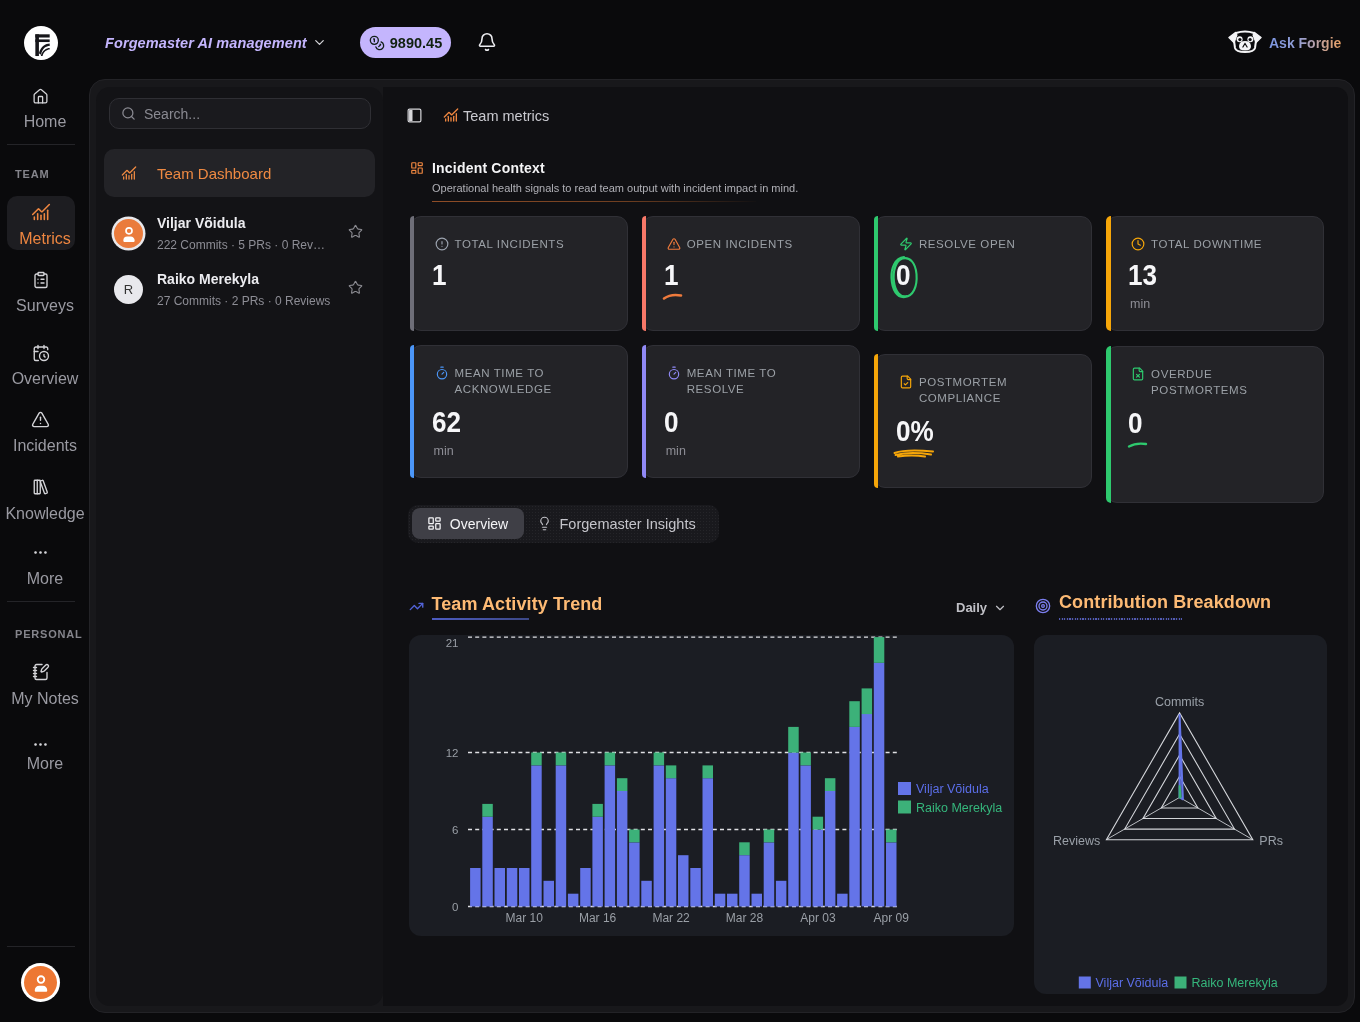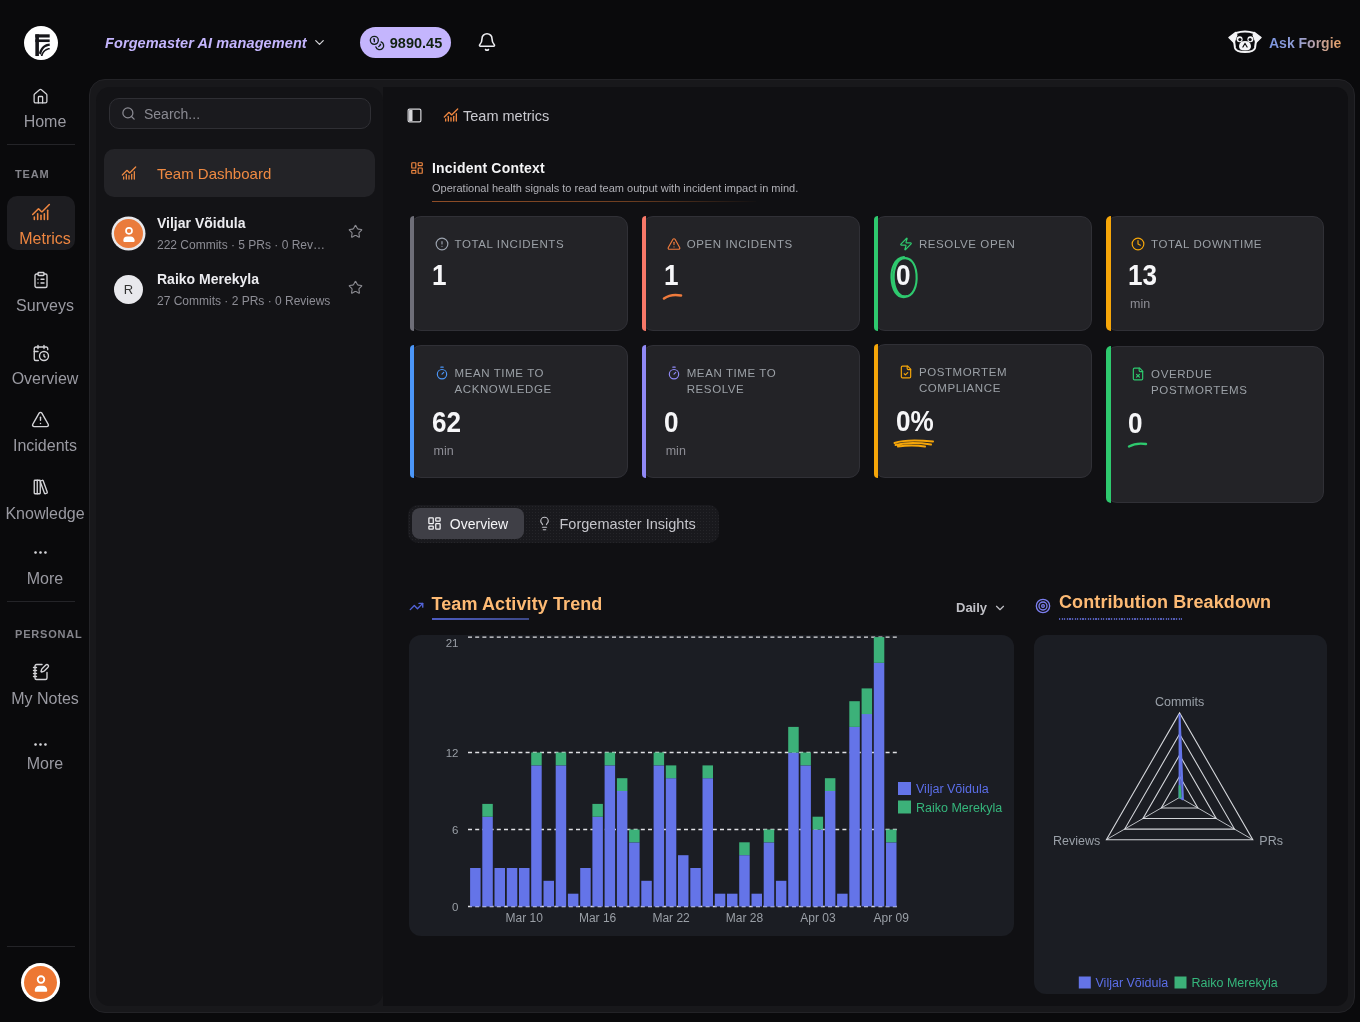--- a/index.html
+++ b/index.html
@@ -330,21 +330,21 @@
           <line x1="10" x2="14" y1="2" y2="2"></line>
           <line x1="12" x2="15" y1="14" y2="11"></line>
           <circle cx="12" cy="14" r="8"></circle>
         </svg>
         <span>MEAN TIME TO<br>RESOLVE</span>
       </div>
 <div class="cvalue" style="margin-top:8.5px">0</div>
 <div class="csub">min</div>
 </div>
   </div>
-<div class="card" style="left:873.9px;top:344px;height:133.5px;">
+<div class="card" style="left:873.9px;top:354px;height:133.5px;">
 <div class="stripe" style="background:#f6a609"></div>
 <svg width="45" height="13" viewBox="0 0 45 13" style="position:absolute;left:17px;top:92px">
       <path d="M2.5 6 Q 14 2 41 4.5 M3.5 8 Q 18 4.5 39 7.5 M6 9.5 Q 20 7.5 33 9.5" stroke="#f6a609" stroke-width="2" fill="none" stroke-linecap="round"></path>
     </svg>
 <div class="cbody">
 <div class="clabel">
         <svg style="" width="14" height="14" viewBox="0 0 24 24" fill="none" stroke="#f6a609" stroke-width="2" stroke-linecap="round" stroke-linejoin="round" color="#f6a609">
           <path d="M15 2H6a2 2 0 0 0-2 2v16a2 2 0 0 0 2 2h12a2 2 0 0 0 2-2V7Z"></path>
           <path d="M14 2v4a2 2 0 0 0 2 2h4"></path>
           <path d="m9 15 2 2 4-4"></path>

